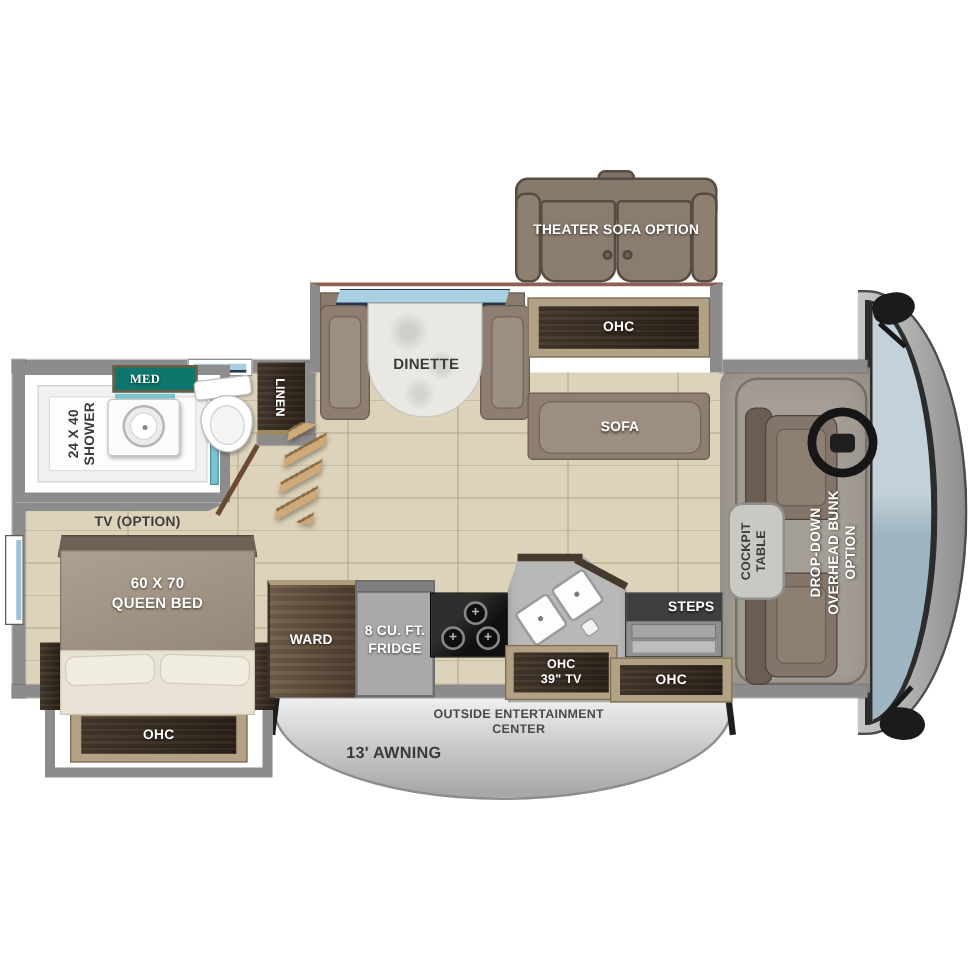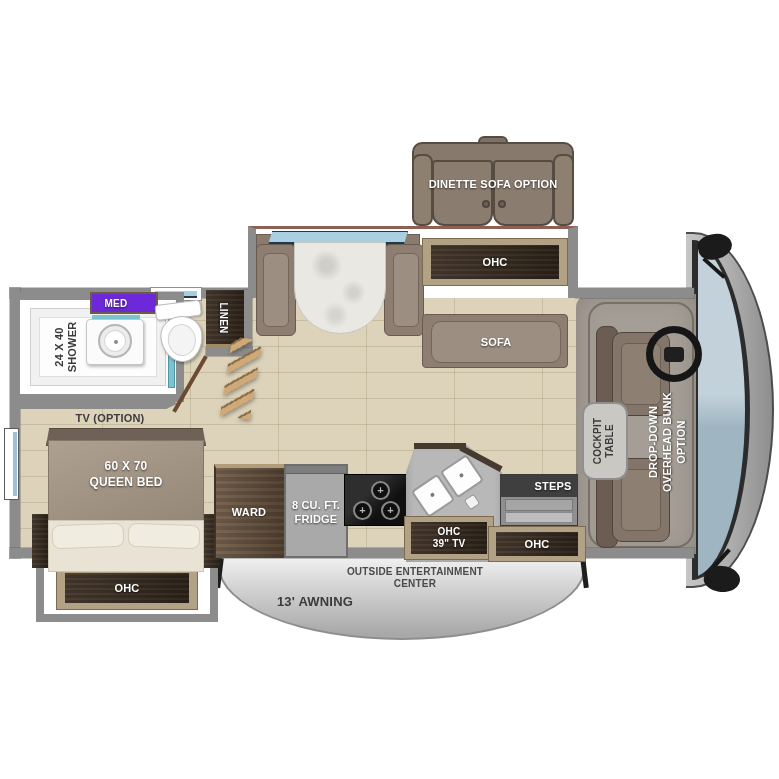--- a/index.html
+++ b/index.html
@@ -103,20 +103,21 @@
                 border:1px solid #27364a;border-bottom-width:3px;
                 clip-path:polygon(3% 0,100% 0,97% 100%,0 100%);"></div>
     <div class="abs bench" style="left:0px;top:15px;width:40px;height:92px;">
       <div class="abs cushion" style="left:6px;top:8px;width:26px;height:74px;"></div>
     </div>
     <div class="abs bench" style="left:128px;top:15px;width:40px;height:92px;">
       <div class="abs cushion" style="left:8px;top:8px;width:26px;height:74px;"></div>
     </div>
     <div class="abs marble" style="left:38px;top:13px;width:92px;height:92px;border:1px solid #c6c6c0;
                 border-radius:0 0 46px 46px;"></div>
+    <div class="abs ctr lblD t12" style="left:20px;top:52px;width:130px;height:20px;">DINETTE</div>
 
     <div class="abs frame" style="left:166px;top:9px;width:146px;height:48px;">
       <div class="abs wood" style="left:8px;top:6px;width:128px;height:34px;"></div>
       <div class="abs ctr lblW t11" style="left:8px;top:6px;width:128px;height:34px;">OHC</div>
     </div>
 
     <div class="abs bench" style="left:166px;top:57px;width:146px;height:54px;border-radius:4px;margin-top:28px;">
       <div class="abs cushion" style="left:8px;top:6px;width:130px;height:42px;border-radius:10px;"></div>
       <div class="abs ctr lblW t11" style="left:8px;top:6px;width:130px;height:42px;">SOFA</div>
     </div>
@@ -124,32 +125,32 @@
 
   <div class="abs" style="left:412px;top:136px;width:162px;height:92px;">
     <div class="abs" style="left:66px;top:0px;width:30px;height:40px;background:#7d7064;border:2px solid #574c42;border-radius:6px;"></div>
     <div class="abs" style="left:0px;top:6px;width:162px;height:30px;background:#877a6d;border:2px solid #574c42;border-radius:10px 10px 4px 4px;"></div>
     <div class="abs" style="left:0px;top:18px;width:21px;height:72px;background:#8d8071;border:2px solid #574c42;border-radius:8px;"></div>
     <div class="abs" style="left:141px;top:18px;width:21px;height:72px;background:#8d8071;border:2px solid #574c42;border-radius:8px;"></div>
     <div class="abs" style="left:20px;top:24px;width:61px;height:66px;background:#8a7c6f;border:2px solid #574c42;border-radius:4px 4px 12px 12px;"></div>
     <div class="abs" style="left:81px;top:24px;width:61px;height:66px;background:#8a7c6f;border:2px solid #574c42;border-radius:4px 4px 12px 12px;"></div>
     <div class="abs" style="left:70px;top:64px;width:8px;height:8px;border-radius:50%;background:#6e6257;border:2px solid #4f463d;"></div>
     <div class="abs" style="left:86px;top:64px;width:8px;height:8px;border-radius:50%;background:#6e6257;border:2px solid #4f463d;"></div>
-    <div class="abs ctr lblW t11" style="left:0px;top:38px;width:162px;height:20px;">DINETTE SOFA OPTION</div>
+    <div class="abs ctr lblW t11" style="left:0px;top:38px;width:162px;height:20px;">THEATER SOFA OPTION</div>
   </div>
 
   <div class="abs" style="left:12px;top:292px;width:172px;height:110px;background:#ffffff;border:8px solid #8c8c8c;">
     <div class="abs" style="left:10px;top:8px;width:136px;height:78px;background:#fdfdfd;border:1px solid #cfcfcf;
                 box-shadow:inset 0 0 0 8px #f1f1f1,inset 0 0 0 9px #dedede;"></div>
     <div class="abs" style="left:148px;top:6px;width:7px;height:82px;background:#7cc3cf;border:1px solid #4d98a6;"></div>
     <div class="abs ctr lblD t11 pre" style="left:6px;top:29px;width:80px;height:36px;transform:rotate(-90deg);line-height:1.2;">24 X 40
 SHOWER</div>
   </div>
 
-  <div class="abs" style="left:90px;top:292px;width:68px;height:22px;background:#6d28d9;border:2px solid #6d5c44;">
+  <div class="abs" style="left:90px;top:292px;width:68px;height:22px;background:#0f766e;border:2px solid #6d5c44;font-family:Liberation Serif, serif;">
     <div class="abs ctr lblW t10" style="left:0;top:0;width:48px;height:18px;">MED</div>
   </div>
   <div class="abs" style="left:92px;top:315px;width:48px;height:4px;background:#79c4cf;"></div>
   <div class="abs" style="left:86px;top:319px;width:58px;height:46px;background:#fbfbfb;border:1px solid #c6c6c6;
               border-radius:4px;box-shadow:1px 2px 3px rgba(0,0,0,.25);"></div>
   <div class="abs" style="left:98px;top:324px;width:34px;height:34px;border-radius:50%;background:#ffffff;
               border:2px solid #b5b5b5;box-shadow:inset 0 0 0 4px #ececec,inset 0 0 0 5px #d8d8d8;">
     <div class="abs" style="left:14px;top:14px;width:4px;height:4px;border-radius:50%;background:#8a8a8a;"></div>
   </div>
 

